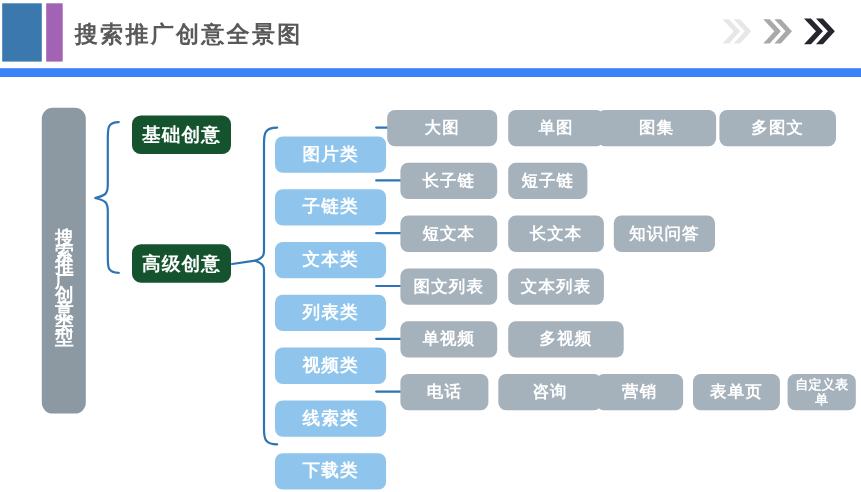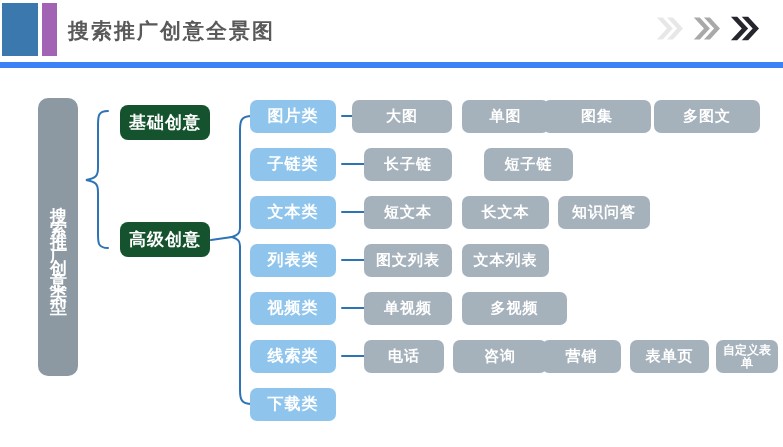--- a/index.html
+++ b/index.html
@@ -2,38 +2,38 @@
 <html><head>
 <meta charset="utf-8">
 <style>
   html,body{margin:0;padding:0;background:#fff;}
   body{
     width:783px;height:447px;position:relative;overflow:hidden;
     font-family:"Liberation Sans","DejaVu Sans",sans-serif;
     -webkit-font-smoothing:antialiased;
   }
   
-  .header{position:absolute;left:0;top:0;width:783px;height:62px;background:#fff;border-bottom:6px solid #3b82f6;}
+  .header{position:absolute;left:0;top:0;width:783px;height:62px;background:#fff;border-bottom:8px solid #3b82f6;}
   .decor-blue{position:absolute;left:2px;top:3px;width:36px;height:53px;background:#3b78ae;}
   .decor-purple{position:absolute;left:42px;top:3px;width:15px;height:53px;background:#a263b4;}
   .page-title{position:absolute;left:68px;top:17px;font-size:21px;font-weight:bold;color:#595959;letter-spacing:2px;white-space:nowrap;}
   .chevrons{position:absolute;left:656px;top:16px;display:flex;gap:10px;align-items:center;}
   .chevrons svg{display:block;}
   
   .canvas{position:absolute;left:0;top:64px;width:783px;height:383px;}
   .wires{position:absolute;left:0;top:0;width:783px;height:383px;}
   .node{position:absolute;color:#fff;font-weight:bold;display:flex;align-items:center;justify-content:center;text-align:center;box-sizing:border-box;}
   .root{
     left:38px;top:34px;width:40px;height:278px;background:#8c99a2;border-radius:10px;
     writing-mode:vertical-rl;text-orientation:upright;
     font-size:17px;letter-spacing:13px;line-height:40px;
     display:block;padding-top:16px;font-weight:600;
   }
   .lv1{left:120px;width:90px;height:35px;background:#14532d;border-radius:8px;font-size:17px;letter-spacing:1px;}
-  .cat{left:250px;width:86px;height:33px;background:#8fc5ec;border-radius:7px;font-size:16px;letter-spacing:1px;}
+  .cat{left:250px;width:101px;height:33px;background:#8fc5ec;border-radius:7px;font-size:16px;letter-spacing:1px;margin-top:24px;}
   .kid{height:33px;background:#a5b1bb;border-radius:7px;font-size:15px;letter-spacing:1px;}
   .kid.small{font-size:12px;line-height:13px;letter-spacing:0;padding:2px 6px;}
 </style>
 </head>
 <body>
 
 <div class="header">
   <div class="decor-blue"></div>
   <div class="decor-purple"></div>
   <div class="page-title">搜索推广创意全景图</div>
@@ -85,21 +85,21 @@
   <div class="node cat" style="top:228px">视频类</div>
   <div class="node cat" style="top:324px">下载类</div>
   <div class="node cat" style="top:276px">线索类</div>
 
   <div class="node kid" style="top:36px;left:352px;width:100px">大图</div>
   <div class="node kid" style="top:36px;left:462px;width:87px">单图</div>
   <div class="node kid" style="top:36px;left:543px;width:108px">图集</div>
   <div class="node kid" style="top:36px;left:654px;width:106px">多图文</div>
 
   <div class="node kid" style="top:84px;left:364px;width:88px">长子链</div>
-  <div class="node kid" style="top:84px;left:484px;width:89px">短子链</div>
+  <div class="node kid" style="top:84px;left:462px;width:72px">短子链</div>
 
   <div class="node kid" style="top:132px;left:364px;width:88px">短文本</div>
   <div class="node kid" style="top:132px;left:558px;width:92px">知识问答</div>
   <div class="node kid" style="top:132px;left:462px;width:87px">长文本</div>
 
   <div class="node kid" style="top:180px;left:364px;width:88px">图文列表</div>
   <div class="node kid" style="top:180px;left:462px;width:87px">文本列表</div>
 
   <div class="node kid" style="top:228px;left:364px;width:88px">单视频</div>
   <div class="node kid" style="top:228px;left:462px;width:105px">多视频</div>

